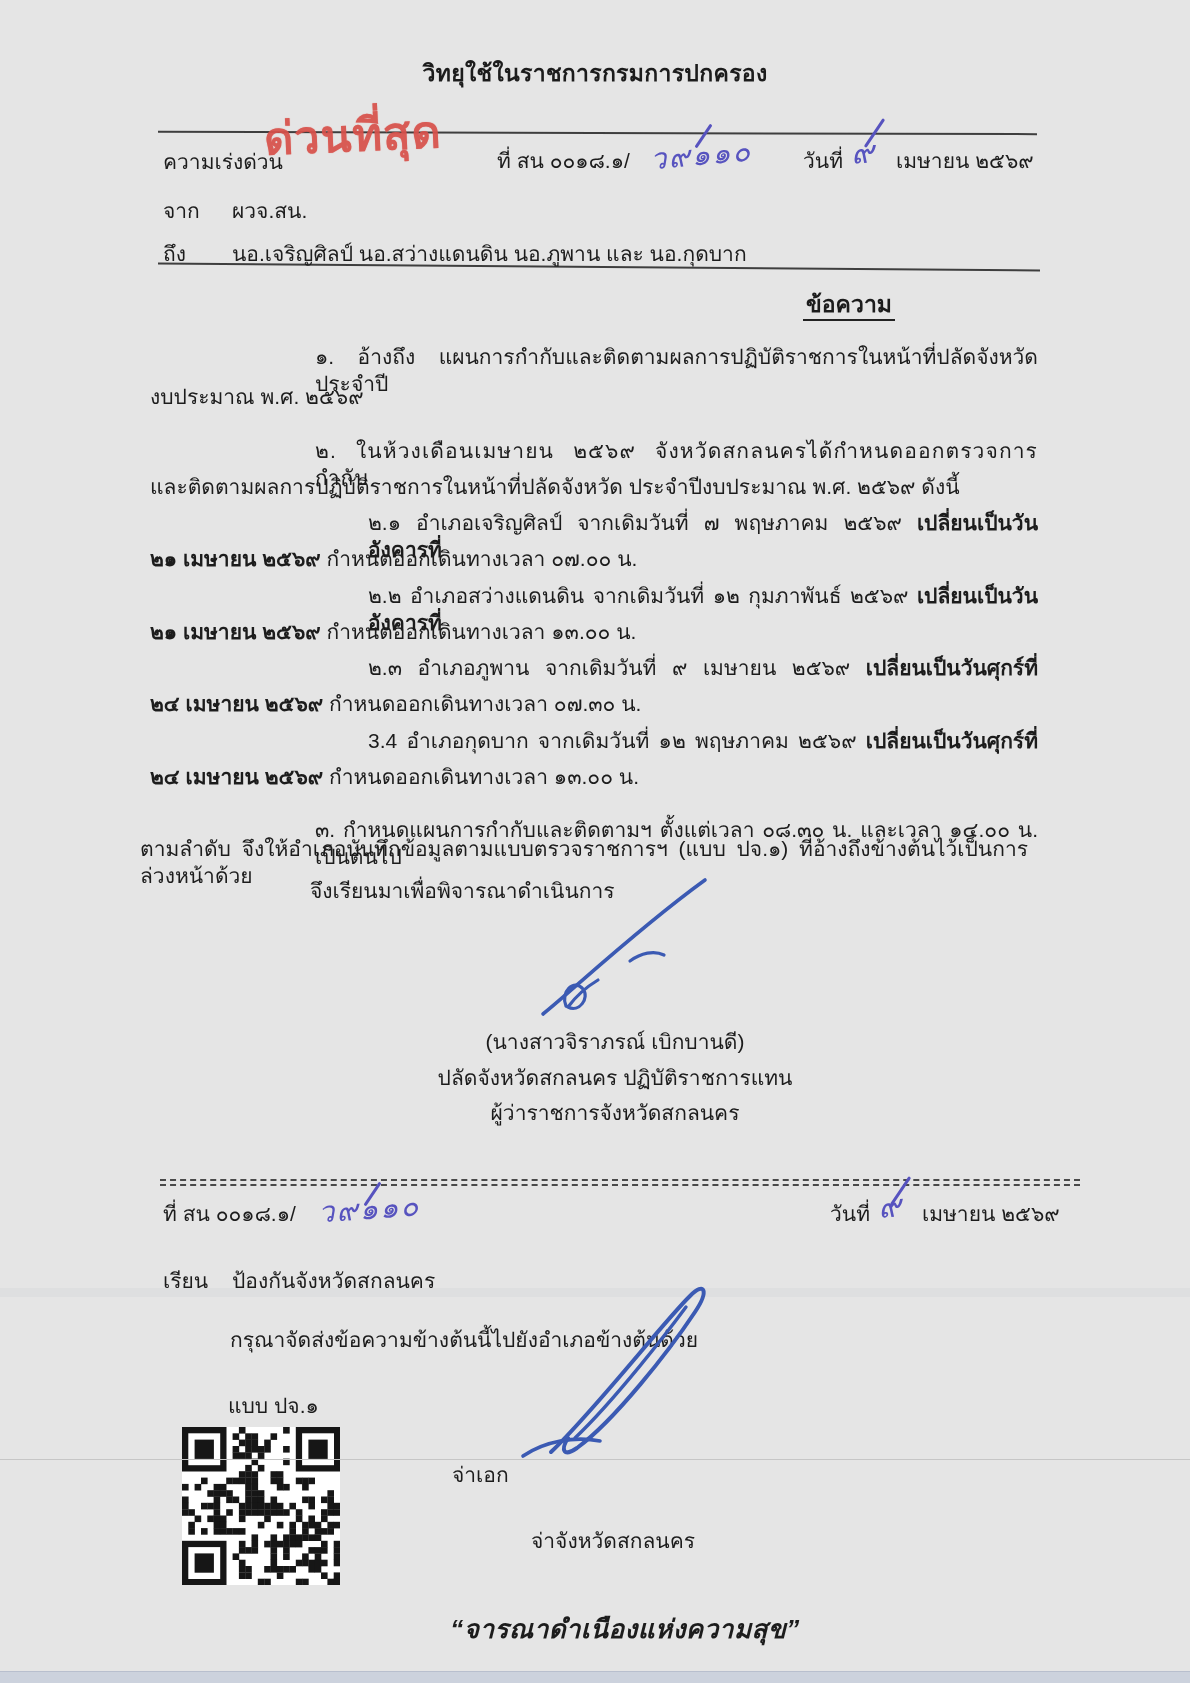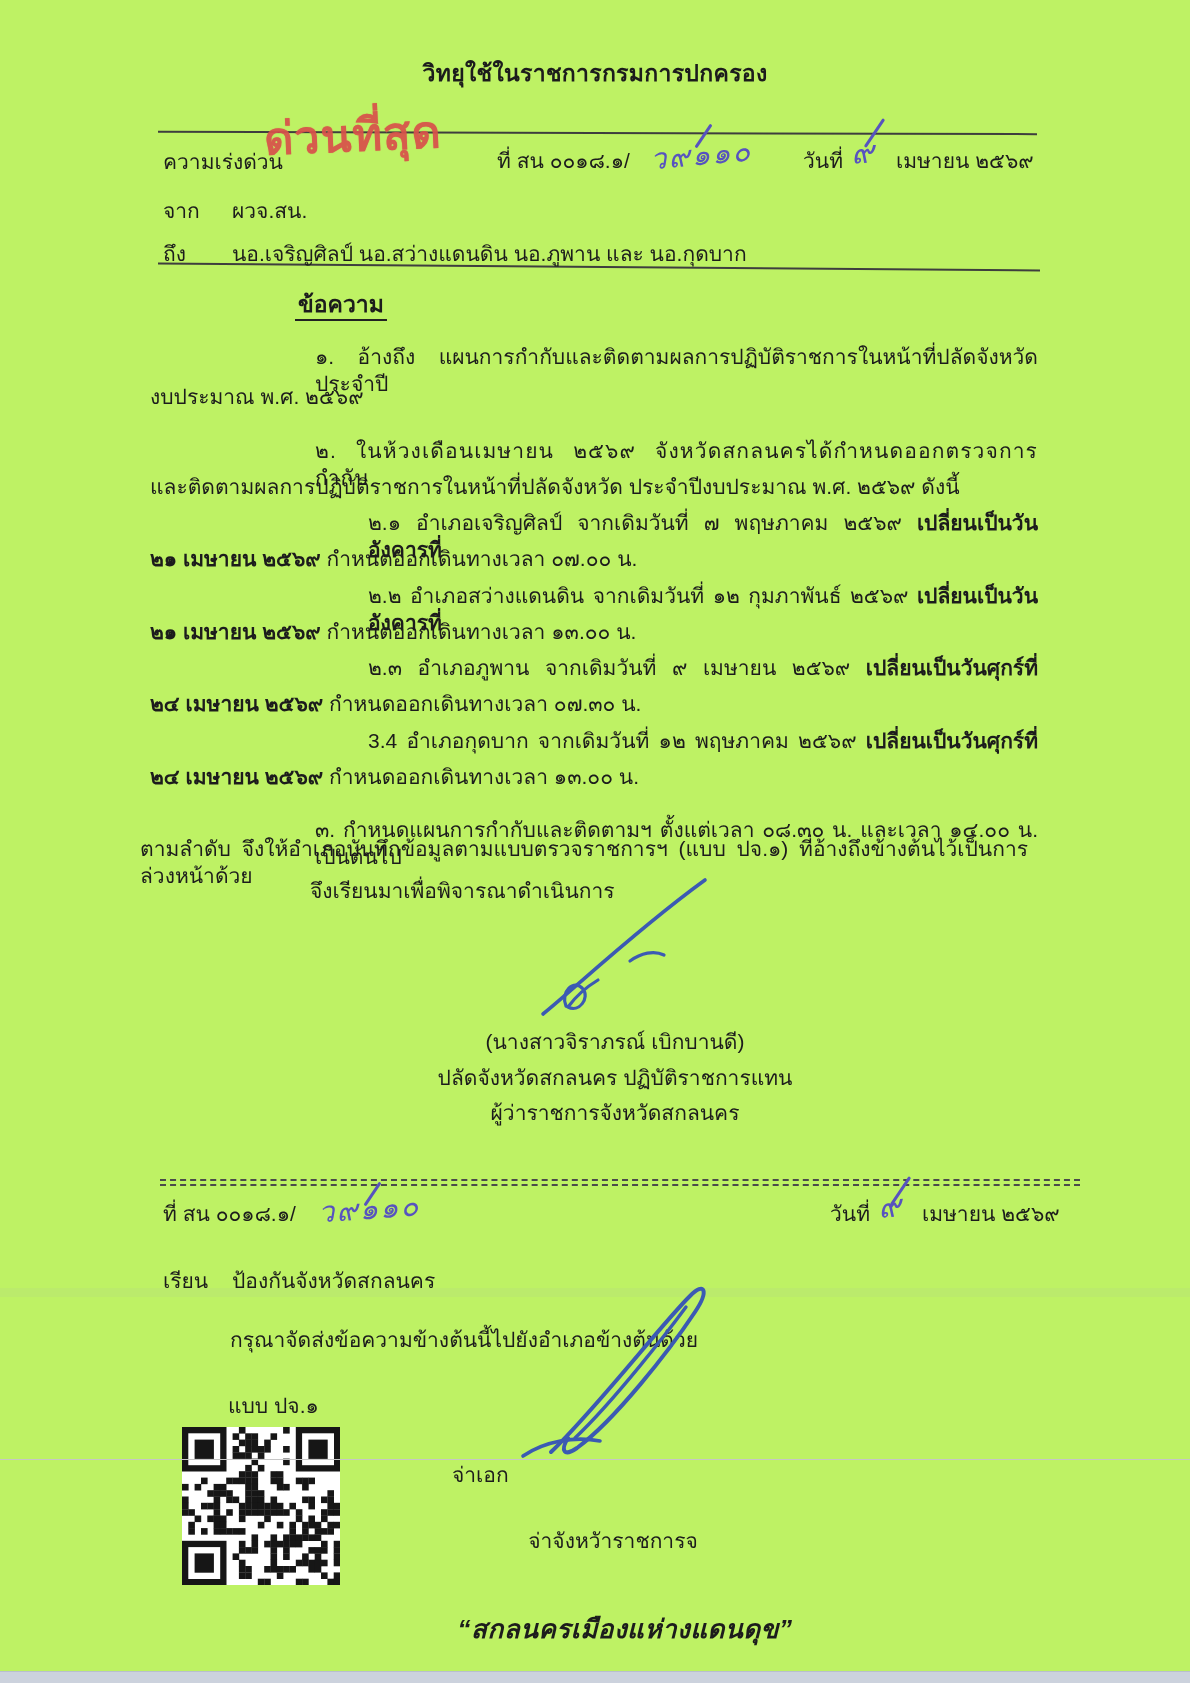--- a/index.html
+++ b/index.html
@@ -1,18 +1,18 @@
 <!DOCTYPE html>
 <html><head>
 <meta charset="utf-8">
 <style>
   html,body{margin:0;padding:0;background:#ffffff;}
   .page{
     position:relative;width:1190px;height:1683px;margin:0 auto;
-    background:#bef264;overflow:hidden;
+    background:#e5e5e5;overflow:hidden;
     font-family:"Liberation Sans","DejaVu Sans",sans-serif;
     color:#1c1c1c;
   }
   .abs{position:absolute;}
   .t21{font-size:21px;line-height:27px;white-space:nowrap;}
   .bold{font-weight:700;}
   
   .form-title{top:55px;left:295px;width:600px;text-align:center;font-size:23px;font-weight:700;letter-spacing:.3px;}
   
   .rule{height:2px;background:#3e3e3e;}
@@ -35,21 +35,21 @@
   .val-from{top:197px;left:232px;}
   .lbl-to{top:240px;left:163px;}
   .val-to{top:240px;left:232px;}
   
   .pen-stroke{width:3px;height:34px;border-radius:2px;transform:rotate(34deg);}
   .chk1{top:116px;left:873px;}
   .chk2{top:122px;left:702px;height:28px;}
   .chk3{top:1174px;left:899px;}
   .chk4{top:1180px;left:371px;height:28px;}
   
-  .section-title{top:286px;left:295px;width:600px;text-align:left;font-size:23px;font-weight:700;}
+  .section-title{top:286px;left:295px;width:600px;text-align:right;font-size:23px;font-weight:700;}
   .section-title span{border-bottom:2px solid #222;padding:0 3px 2px 3px;}
   
   .ml{position:absolute;font-size:21px;line-height:27px;color:#1c1c1c;}
   .jst{text-align:justify;text-align-last:justify;}
   .ml0{top:343px;left:315px;width:723px;}
   .ml1{top:383px;left:150px;}
   .ml2{top:437px;left:315px;width:723px;letter-spacing:1.1px;}
   .ml3{top:473px;left:150px;}
   .ml4{top:509px;left:368px;width:670px;}
   .ml5{top:545px;left:150px;}
@@ -374,18 +374,18 @@
 
   <div class="abs crease"></div>
 
   <svg class="abs sig2" width="220" height="190" viewBox="0 0 220 190">
     <path d="M48,174 C92,132 162,42 187,18 C202,3 206,13 192,34 C166,73 112,142 74,170 C61,179 57,173 65,160" fill="none" stroke="#3b5ab3" stroke-width="4" stroke-linecap="round"></path>
     <path d="M72,160 C112,122 166,52 183,29" fill="none" stroke="#3b5ab3" stroke-width="3.4" stroke-linecap="round"></path>
     <path d="M20,178 C42,163 72,158 97,163" fill="none" stroke="#3b5ab3" stroke-width="3.6" stroke-linecap="round"></path>
   </svg>
 
   <div class="abs t21 rank">จ่าเอก</div>
-  <div class="abs t21 fwd-pos">จ่าจังหวัาราชการจ</div>
-
-  <div class="abs slogan">“สกลนครเมืองแห่างแดนดุข”</div>
+  <div class="abs t21 fwd-pos">จ่าจังหวัดสกลนคร</div>
+
+  <div class="abs slogan">“จารณาดำเนืองแห่งความสุข”</div>
 
   <div class="abs bottom-band"></div>
 </div>
 
 </body></html>

